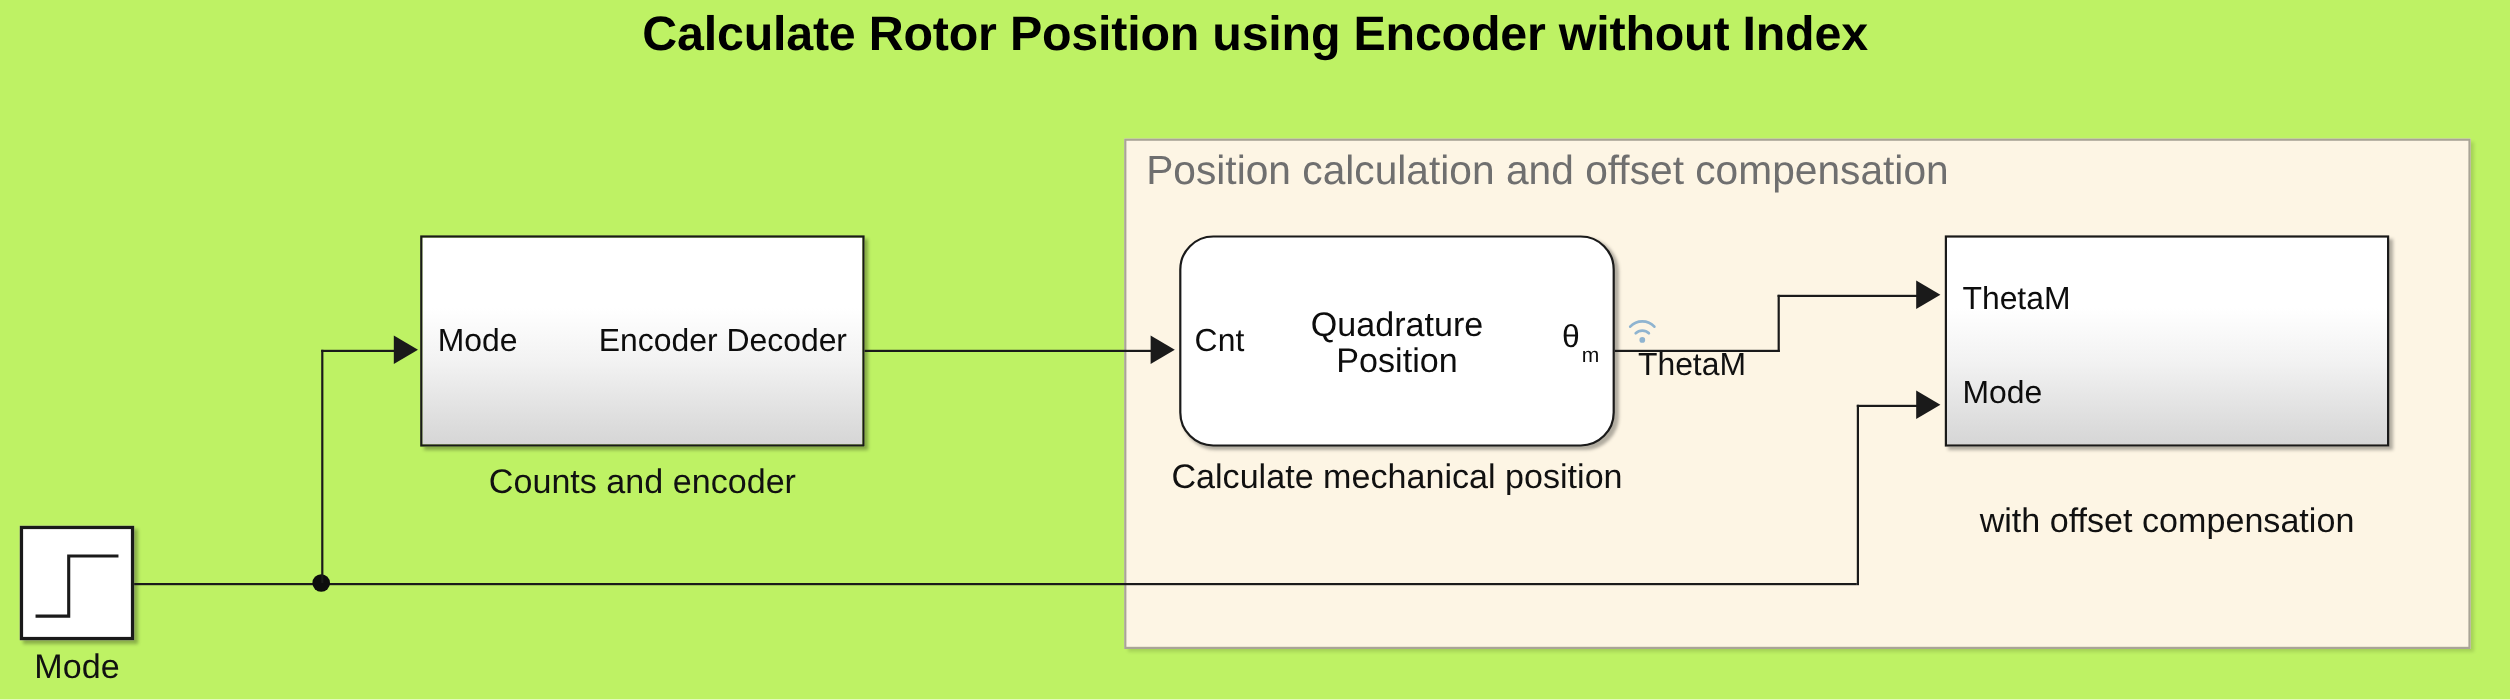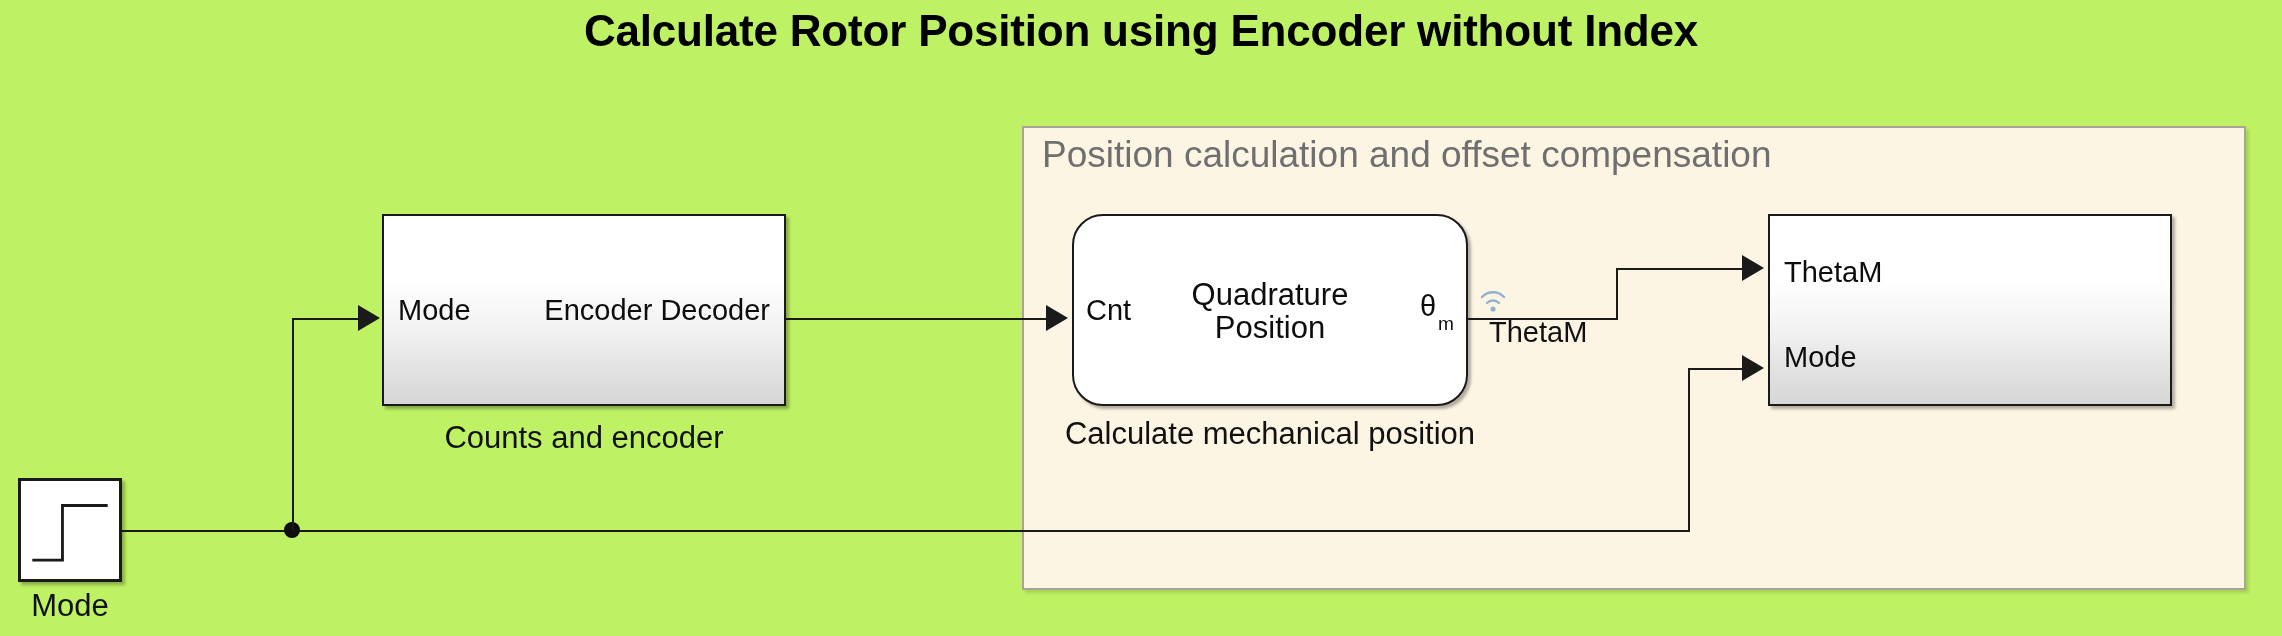--- a/index.html
+++ b/index.html
@@ -235,15 +235,16 @@
   <div class="wire-v" style="left:1688px; top:368px; height:164px;"></div>
   <div class="wire-h" style="left:1688px; top:368px; width:56px;"></div>
   <div class="arrow" style="left:1742px; top:355px;"></div>
 
   <div id="block-electric" class="block grad">
     <div class="port-label" style="left:14px; top:40px;">ThetaM</div>
     <div class="port-label" style="left:14px; top:125px;">Mode</div>
   </div>
   <div id="caption-electric" class="caption">
     <br>
+    <span>with offset compensation</span>
   </div>
 
 </div>
 
 </body></html>

